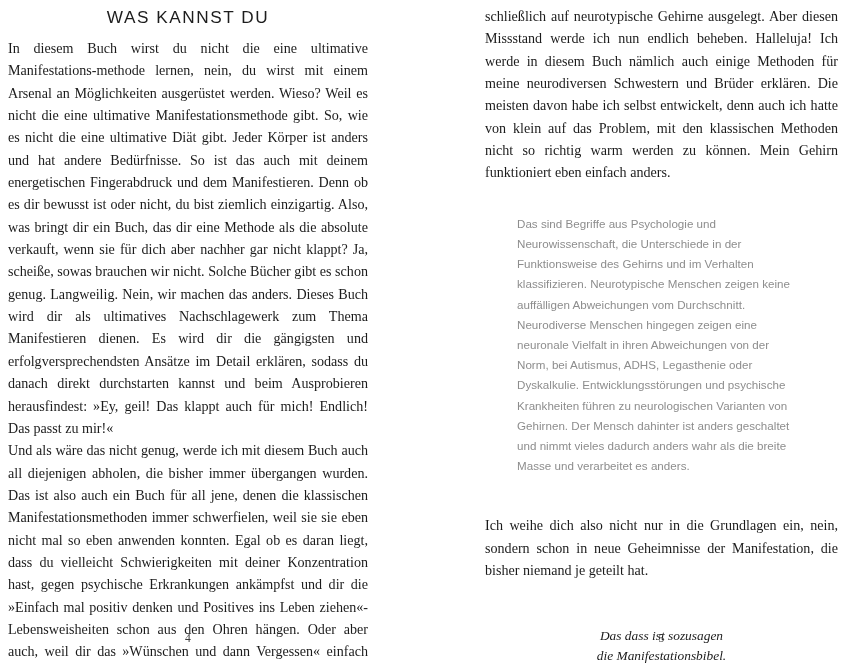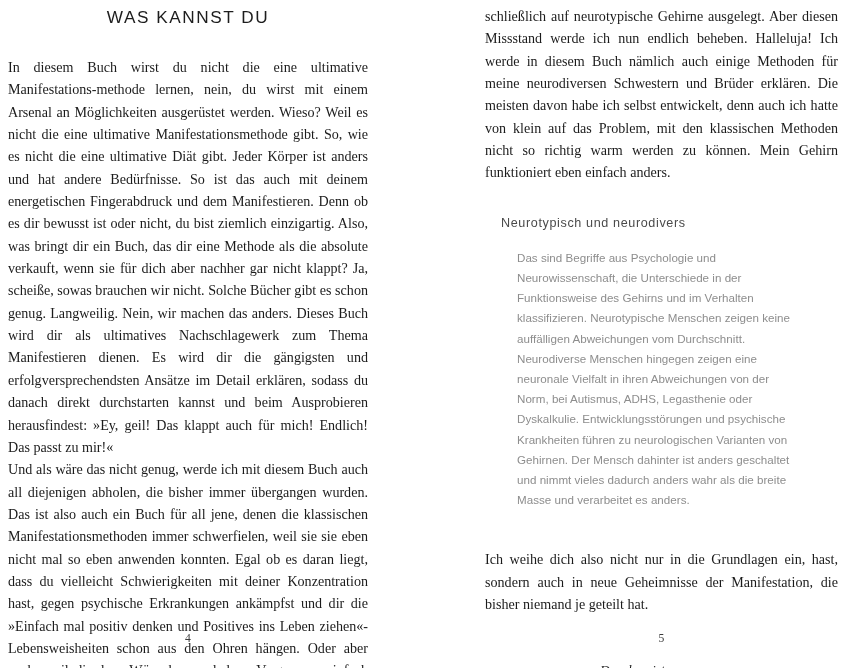--- a/index.html
+++ b/index.html
@@ -63,21 +63,21 @@
     font-family: "Liberation Serif", serif;
     font-size: 14.1px;
     line-height: 22.35px;
     text-align: justify;
     text-justify: inter-word;
     color: #1b1b1b;
     margin: 0;
     hyphens: manual;
   }
   .body-text.first {
-    margin-top: 27px;
+    margin-top: 8px;
   }
   .body-text + .body-text {
     margin-top: 0;
   }
   .page-right .body-text.rc-first {
     margin-top: 5px;
   }
 
   
   .callout {
@@ -153,26 +153,26 @@
     <p class="body-text">Und als wäre das nicht genug, werde ich mit diesem Buch auch all diejenigen abholen, die bisher immer übergangen wurden. Das ist also auch ein Buch für all jene, denen die klassischen Manifestationsmethoden immer schwerfielen, weil sie sie eben nicht mal so eben anwenden konnten. Egal ob es daran liegt, dass du vielleicht Schwierigkeiten mit deiner Konzentration hast, gegen psychische Erkrankungen ankämpfst und dir die »Einfach mal positiv denken und Positives ins Leben ziehen«-Lebensweisheiten schon aus den Ohren hängen. Oder aber auch, weil dir das »Wünschen und dann Vergessen« einfach nicht liegt, weil du eher zum Hyperfokus neigst. All das sind keine Schwächen, keine Hindernisse und kein Grund zum Scheitern. Nein, die Methoden sind das Problem! Denn alles, was du in Büchern und im Internet bisher dazu gelernt hast, war leider aus-</p>
 
     <div class="folio">4</div>
   </div>
 
   <div class="page page-right">
 
     <p class="body-text rc-first">schließlich auf neurotypische Gehirne ausgelegt. Aber diesen Missstand werde ich nun endlich beheben. Halleluja! Ich werde in diesem Buch nämlich auch einige Methoden für meine neurodiversen Schwestern und Brüder erklären. Die meisten davon habe ich selbst entwickelt, denn auch ich hatte von klein auf das Problem, mit den klassischen Methoden nicht so richtig warm werden zu können. Mein Gehirn funktioniert eben einfach anders.</p>
 
     <div class="callout">
-      <div class="callout-title">Neurotypisch und neurodivers</div>
       <div class="callout-body">Das sind Begriffe aus Psychologie und Neurowissenschaft, die Unterschiede in der Funktionsweise des Gehirns und im Verhalten klassifizieren. Neurotypische Menschen zeigen keine auffälligen Abweichungen vom Durchschnitt. Neurodiverse Menschen hingegen zeigen eine neuronale Vielfalt in ihren Abweichungen von der Norm, bei Autismus, ADHS, Legasthenie oder Dyskalkulie. Entwicklungsstörungen und psychische Krankheiten führen zu neurologischen Varianten von Gehirnen. Der Mensch dahinter ist anders geschaltet und nimmt vieles dadurch anders wahr als die breite Masse und verarbeitet es anders.</div>
     </div>
 
-    <p class="body-text after-callout">Ich weihe dich also nicht nur in die Grundlagen ein, hast, sondern auch in neue Geheimnisse der Manifestation, die bisher niemand je geteilt hat.</p>
+    <p class="body-text after-callout">Ich weihe dich also nicht nur in die Grundlagen ein, nein, sondern schon in neue Geheimnisse der Manifestation, die bisher niemand je geteilt hat.</p>
 
     <div class="pullquote">
       <span>Das dass ist sozusagen</span>
+      <span>die Manifestationsbibel.</span>
     </div>
 
     <div class="folio">5</div>
   </div>
 
 </div>
 
 </body></html>

